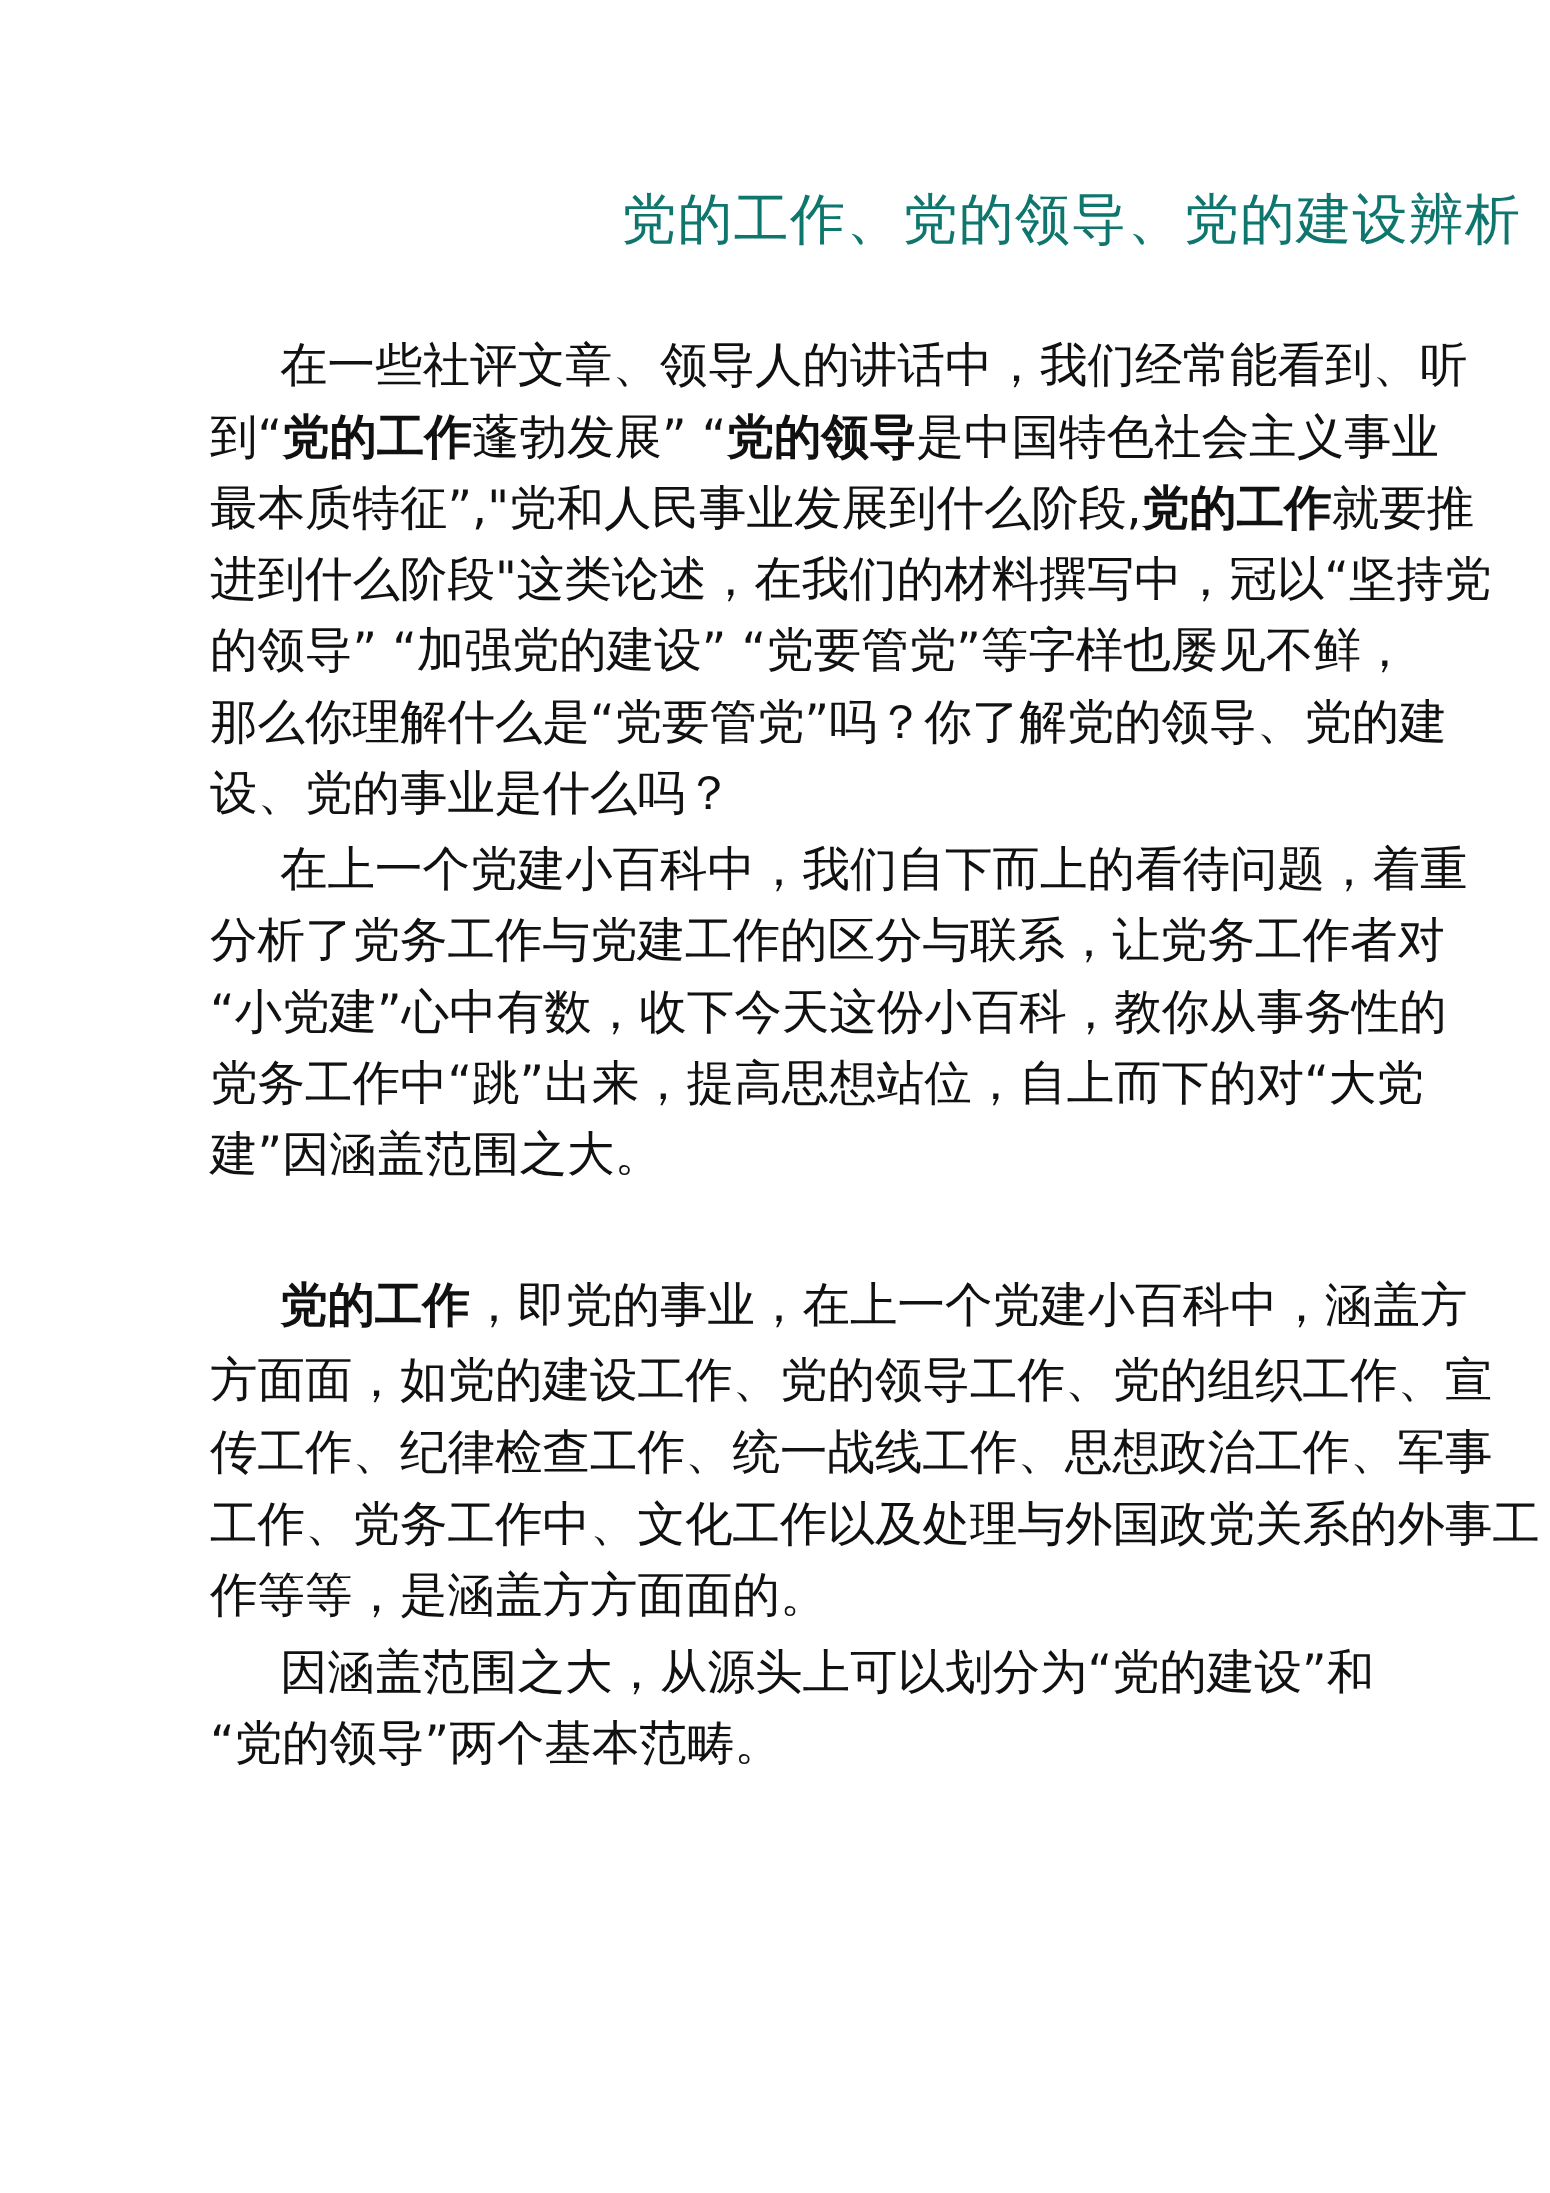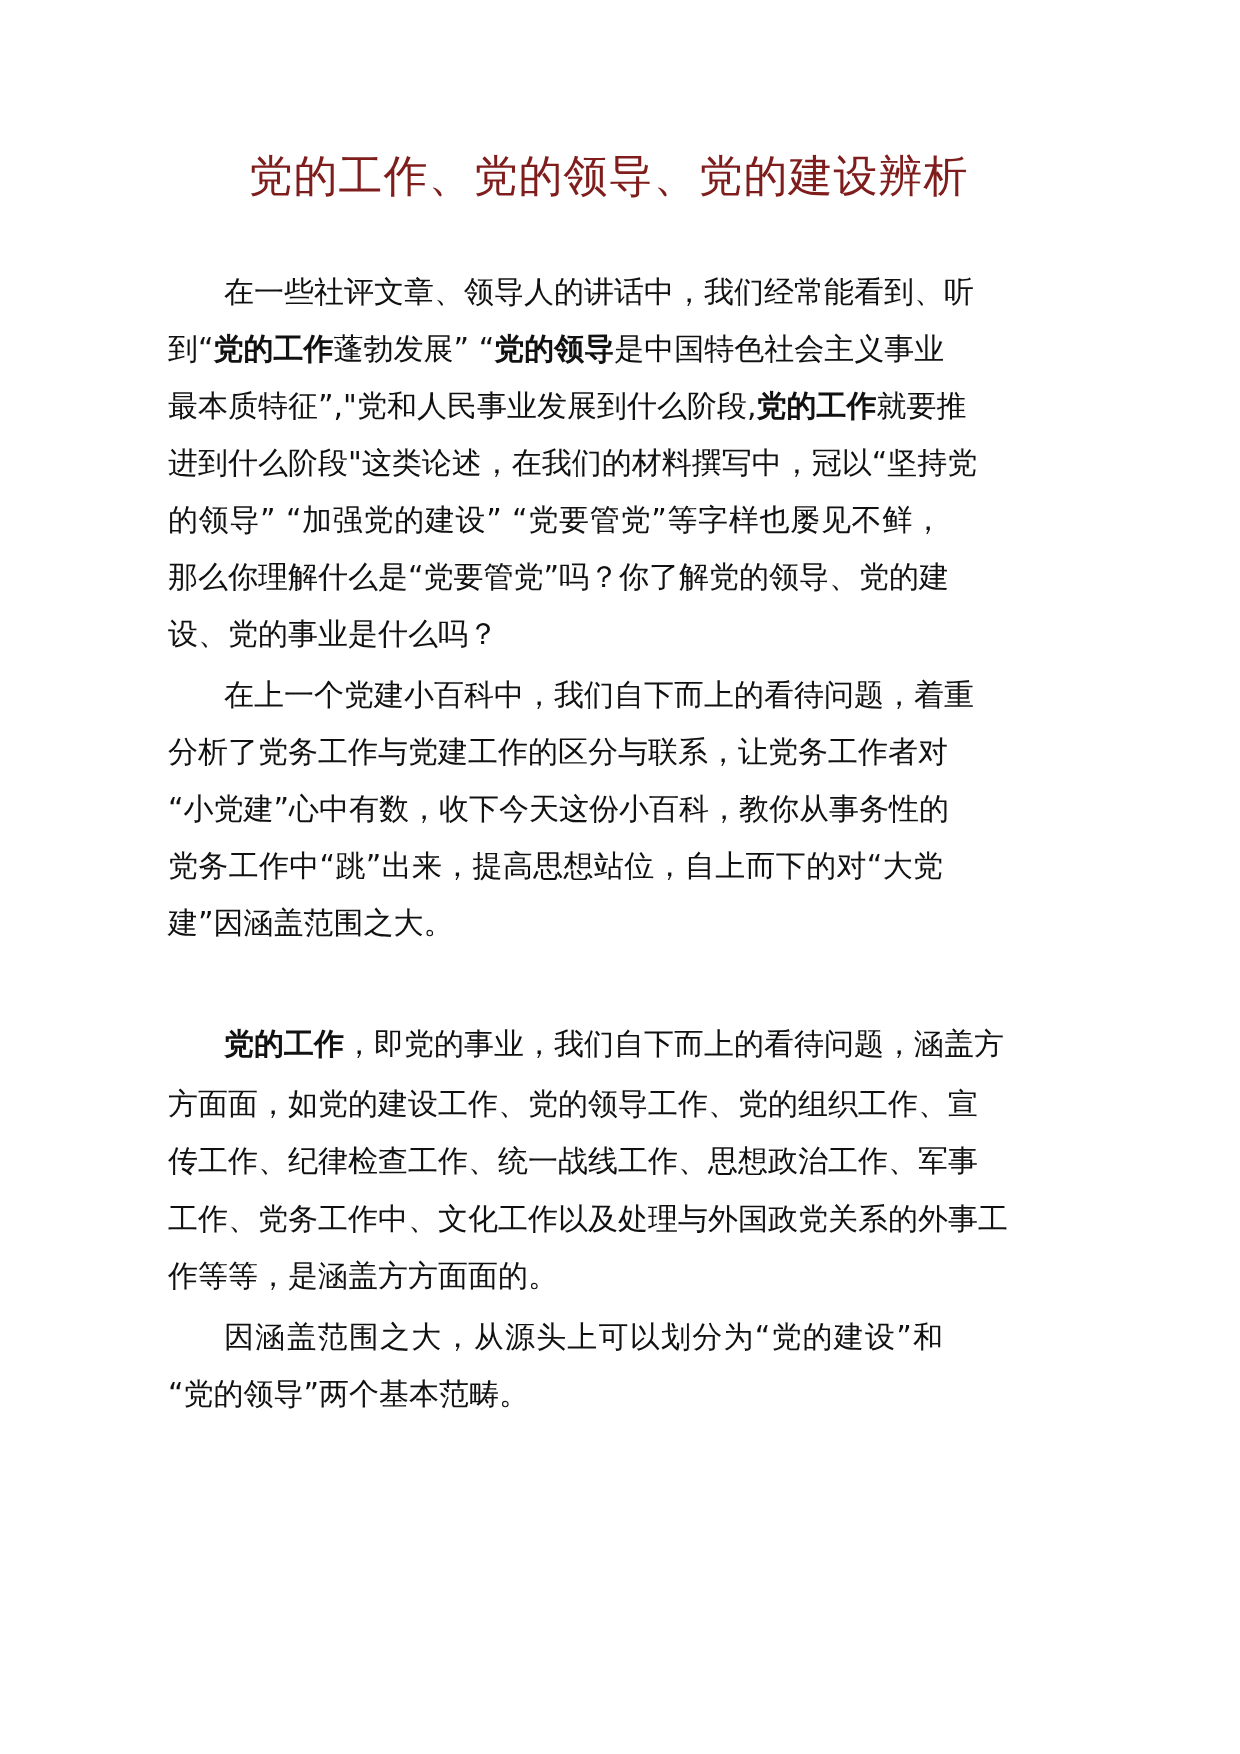--- a/index.html
+++ b/index.html
@@ -1,21 +1,21 @@
 <!DOCTYPE html>
 <html><head>
   <meta charset="utf-8">
   <style>
     html, body { margin: 0; padding: 0; background: #ffffff; }
     body { width: 1240px; height: 1754px; position: relative; overflow: hidden;
            font-family: "DejaVu Sans", "Liberation Sans", sans-serif; color: #111111; }
     .page { position: absolute; left: 0; top: 0; width: 1240px; height: 1754px; background: #ffffff; }
-    .title { position: absolute; left: 0; width: 1217px; top: 148px; text-align: center;
-             font-size: 44px; line-height: 56px; letter-spacing: 1px; color: #7f1d1d; }
-    .line { position: absolute; left: 168px; width: 775px; font-size: 30px; line-height: 40px;
+    .title { position: absolute; left: 0; width: 1217px; top: 148px; text-align: right;
+             font-size: 44px; line-height: 56px; letter-spacing: 1px; color: #0f766e; }
+    .line { position: absolute; left: 168px; width: 775px; font-size: 38px; line-height: 40px;
             white-space: nowrap; overflow: visible; text-align: justify; text-align-last: justify; }
     .line.last { text-align-last: left; }
     .indent { padding-left: 56px; width: 719px; }
     .heading { font-weight: bold; }
     b { font-weight: bold; }
   </style>
 </head>
 <body>
 
 <div class="page">
@@ -35,21 +35,21 @@
   <div>
     <div class="line indent" style="top:675px"><span>在上一个党建小百科中，我们自下而上的看待问题，着重</span></div>
     <div class="line" style="top:732px"><span>分析了党务工作与党建工作的区分与联系，让党务工作者对</span></div>
     <div class="line" style="top:789px"><span>“小党建”心中有数，收下今天这份小百科，教你从事务性的</span></div>
     <div class="line" style="top:846px"><span>党务工作中“跳”出来，提高思想站位，自上而下的对“大党</span></div>
     <div class="line last" style="top:903px"><span>建”因涵盖范围之大。</span></div>
   </div>
 
 
   <div>
-    <div class="line indent" style="top:1024px"><b>党的工作</b><span>，即党的事业，我们自下而上的看待问题，涵盖方</span></div>
+    <div class="line indent" style="top:1024px"><b>党的工作</b><span>，即党的事业，在上一个党建小百科中，涵盖方</span></div>
     <div class="line" style="top:1084px"><span>方面面，如党的建设工作、党的领导工作、党的组织工作、宣</span></div>
     <div class="line" style="top:1141px"><span>传工作、纪律检查工作、统一战线工作、思想政治工作、军事</span></div>
     <div class="line" style="top:1199px"><span>工作、党务工作中、文化工作以及处理与外国政党关系的外事工</span></div>
     <div class="line last" style="top:1256px"><span>作等等，是涵盖方方面面的。</span></div>
   </div>
 
   <div>
     <div class="line indent" style="top:1317px"><span>因涵盖范围之大，从源头上可以划分为“党的建设”和</span></div>
     <div class="line last" style="top:1374px"><span>“党的领导”两个基本范畴。</span></div>
   </div>

